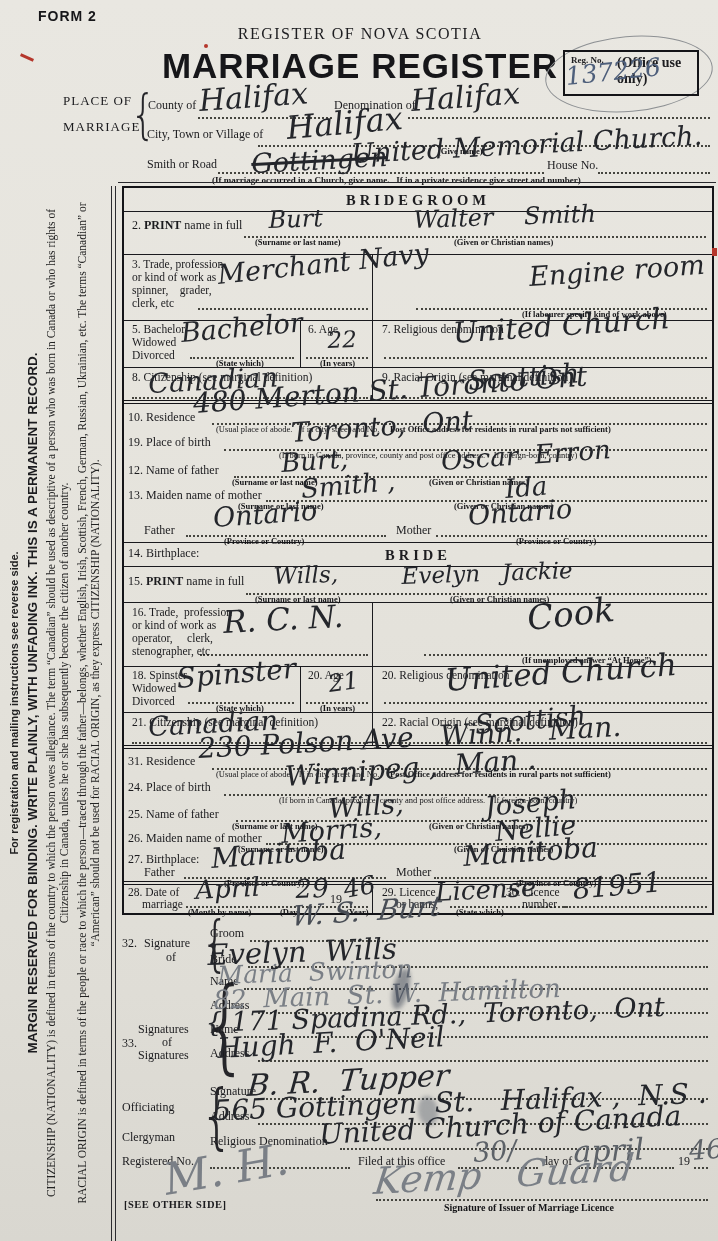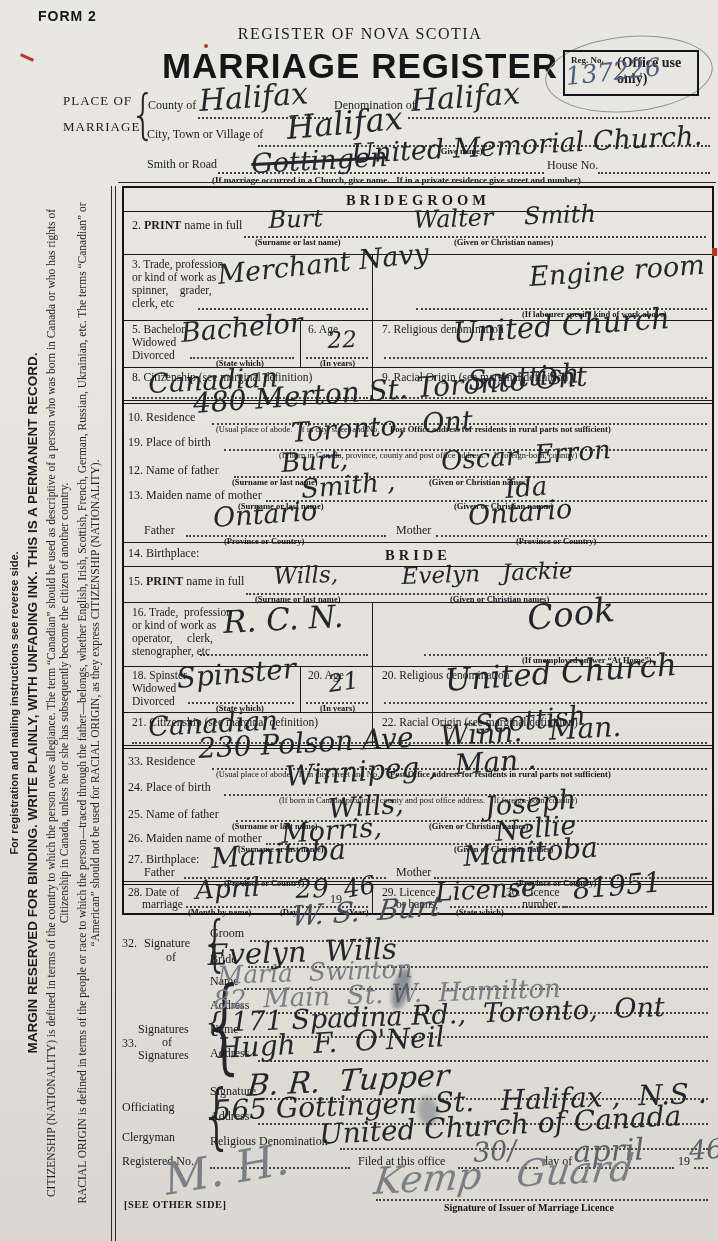--- a/index.html
+++ b/index.html
@@ -244,21 +244,21 @@
       <div class="vline" style="left:248px;"></div>
       <span class="lb lb2" style="left:8px;top:3px;">21. Citizenship (see marginal definition)</span>
       <i class="dot" style="left:8px;width:236px;top:29px;"></i>
       <span class="hw" style="left:25px;top:0px;font-size:27px;transform:rotate(-3deg);">Canadian</span>
       <span class="lb lb2" style="left:258px;top:3px;">22. Racial Origin (see marginal definition)</span>
       <i class="dot" style="left:258px;width:325px;top:29px;"></i>
       <span class="hw" style="left:352px;top:-2px;font-size:27px;transform:rotate(-5deg);">Scottish</span>
     </div>
 
     <div class="row nb" style="height:28px;">
-      <span class="lb" style="left:4px;top:6px;">33. Residence</span>
+      <span class="lb" style="left:4px;top:6px;">31. Residence</span>
       <i class="dot" style="left:88px;width:495px;top:19px;"></i>
       <span class="sm smn" style="left:92px;top:21px;font-weight:normal;">(Usual place of abode.   If in city, street and No.  </span>
       <span class="sm" style="left:266px;top:21px;">Post Office address for residents in rural parts not sufficient)</span>
       <span class="hw" style="left:75px;top:-14px;font-size:28px;transform:rotate(-3deg);">230 Polson Ave   Winn.   Man.</span>
     </div>
 
     <div class="row nb" style="height:28px;">
       <span class="lb" style="left:4px;top:4px;">24. Place of birth</span>
       <i class="dot" style="left:100px;width:483px;top:17px;"></i>
       <span class="sm smn" style="left:155px;top:19px;font-weight:normal;">(If born in Canada, province, county and post office address.    If foreign-born, country)</span>

